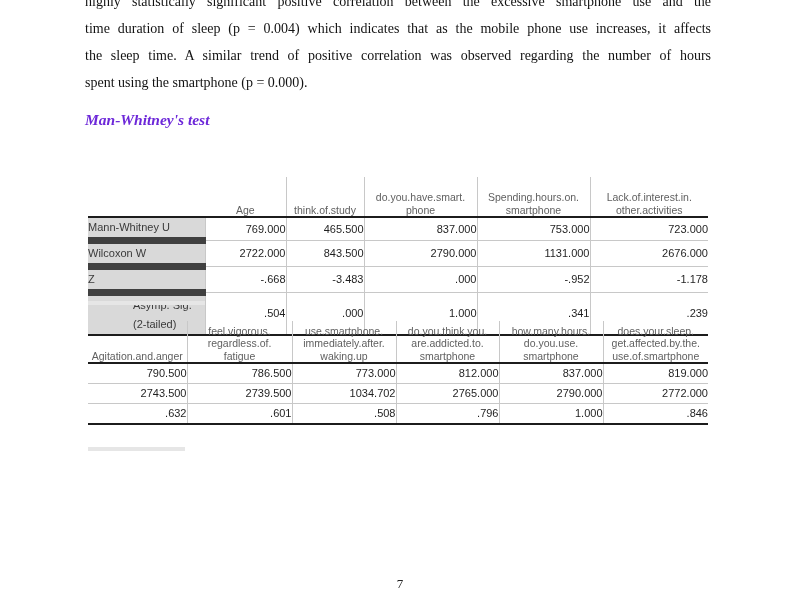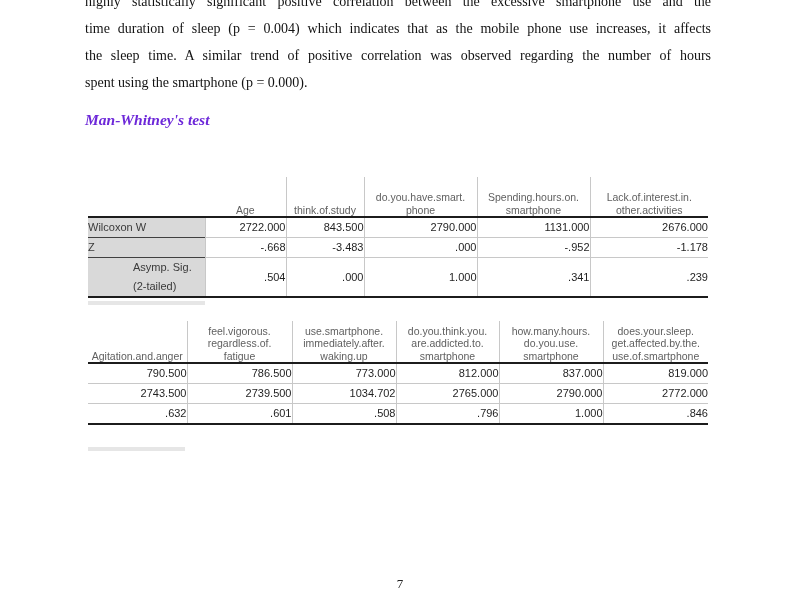--- a/index.html
+++ b/index.html
@@ -54,21 +54,21 @@
     font-size: 11px; line-height: 19px;
     color: #3a3a3a; text-align: left;
     padding-left: 6px; height: 19px;
   }
   .val {
     font-size: 11px; line-height: 19px;
     color: var(--value-text, #1f1f1f);
     text-align: right; padding-right: 9px; height: 19px;
   }
   tr.r + tr.r .val { border-top: 1px solid var(--light-line, #c8c8c8); }
-  tr.r + tr.r .rowlabel { border-top: 1px solid #404040; }
+  tr.r + tr.r .rowlabel { border-top: 7px solid #404040; }
   tr.rlast td { border-bottom: 2px solid var(--thick-line, #1c1c1c); padding-left: 45px; }
   
   .stub {
     position: absolute; height: 4px; width: 100px;
     background: #e6e6e6;
   }
   .stub1 { left: 88px; top: 301px; width: 117px; }
   .stub2 { left: 88px; top: 447px; width: 97px; }
   
   .pageno {
@@ -101,20 +101,28 @@
       <tr class="hrow">
     <td class="corner"></td>
     <td class="colhead">Age</td>
     <td class="colhead sep">think.of.study</td>
     <td class="colhead sep">do.you.have.smart.
 phone</td>
     <td class="colhead sep">Spending.hours.on.
 smartphone</td>
     <td class="colhead sep">Lack.of.interest.in.
 other.activities</td>
+  </tr>
+  <tr class="r">
+    <td class="rowlabel">Mann-Whitney U</td>
+    <td class="val sep">769.000</td>
+    <td class="val sep">465.500</td>
+    <td class="val sep">837.000</td>
+    <td class="val sep">753.000</td>
+    <td class="val sep">723.000</td>
   </tr>
   <tr class="r">
     <td class="rowlabel">Wilcoxon W</td>
     <td class="val sep">2722.000</td>
     <td class="val sep">843.500</td>
     <td class="val sep">2790.000</td>
     <td class="val sep">1131.000</td>
     <td class="val sep">2676.000</td>
   </tr>
   <tr class="r">

